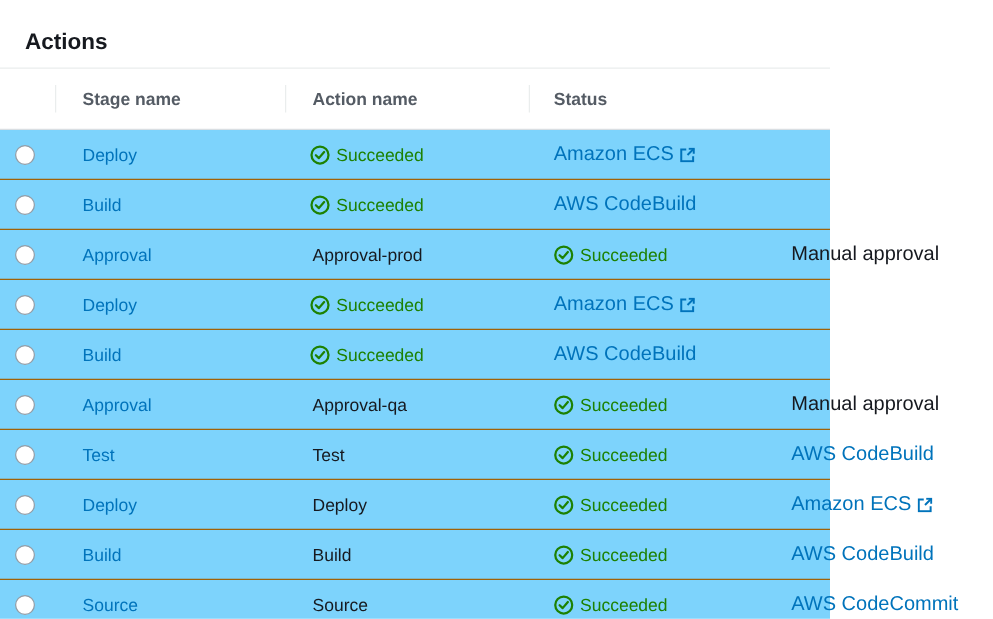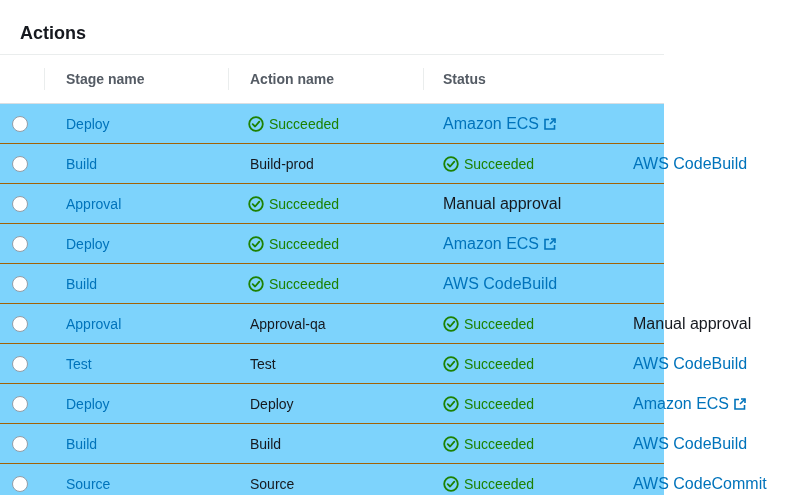--- a/index.html
+++ b/index.html
@@ -141,41 +141,41 @@
     </div>
   </div>
 
   <div class="grid-row row">
     <div class="radio-cell">
       <div class="radio"></div>
     </div>
     <div class="cell">
       <a class="link">Build</a>
     </div>
-    <div class="cell">Build-prod</div>
     <div class="status-cell">
       <svg class="check-icon" viewBox="0 0 16 16">
         <circle cx="8" cy="8" r="6.8" fill="none" stroke="#1d8102" stroke-width="1.8"></circle>
         <path d="M4.7 8.2 L7.1 10.5 L11.3 5.6" fill="none" stroke="#1d8102" stroke-width="1.8" stroke-linecap="round" stroke-linejoin="round"></path>
       </svg>
       <span class="status-text">Succeeded</span>
     </div>
     <div class="provider-cell">
       <a class="link">AWS CodeBuild</a>
 
     </div>
   </div>
 
   <div class="grid-row row">
     <div class="radio-cell">
       <div class="radio"></div>
     </div>
     <div class="cell">
       <a class="link">Approval</a>
     </div>
+    <div class="cell">Approval-prod</div>
     <div class="status-cell">
       <svg class="check-icon" viewBox="0 0 16 16">
         <circle cx="8" cy="8" r="6.8" fill="none" stroke="#1d8102" stroke-width="1.8"></circle>
         <path d="M4.7 8.2 L7.1 10.5 L11.3 5.6" fill="none" stroke="#1d8102" stroke-width="1.8" stroke-linecap="round" stroke-linejoin="round"></path>
       </svg>
       <span class="status-text">Succeeded</span>
     </div>
     <div class="provider-cell">
       <a class="link plain">Manual approval</a>
 

